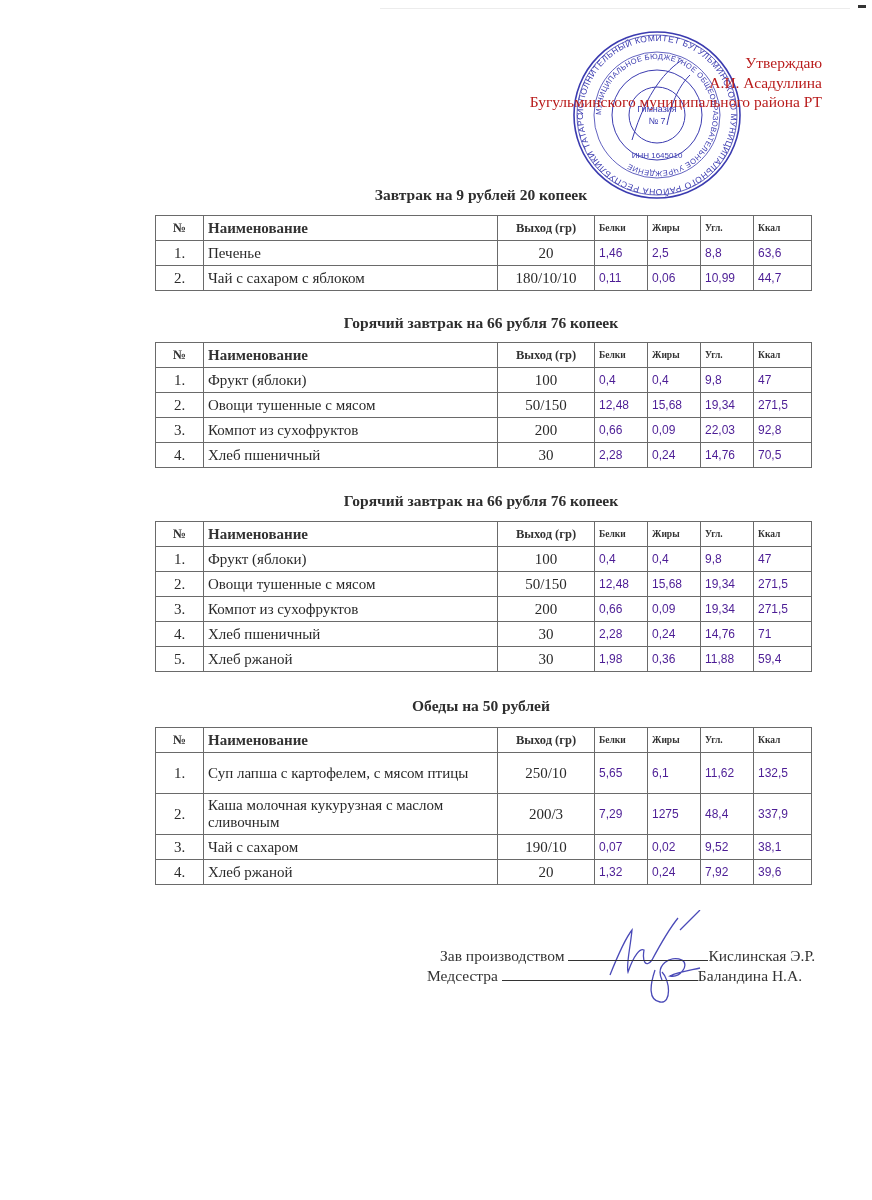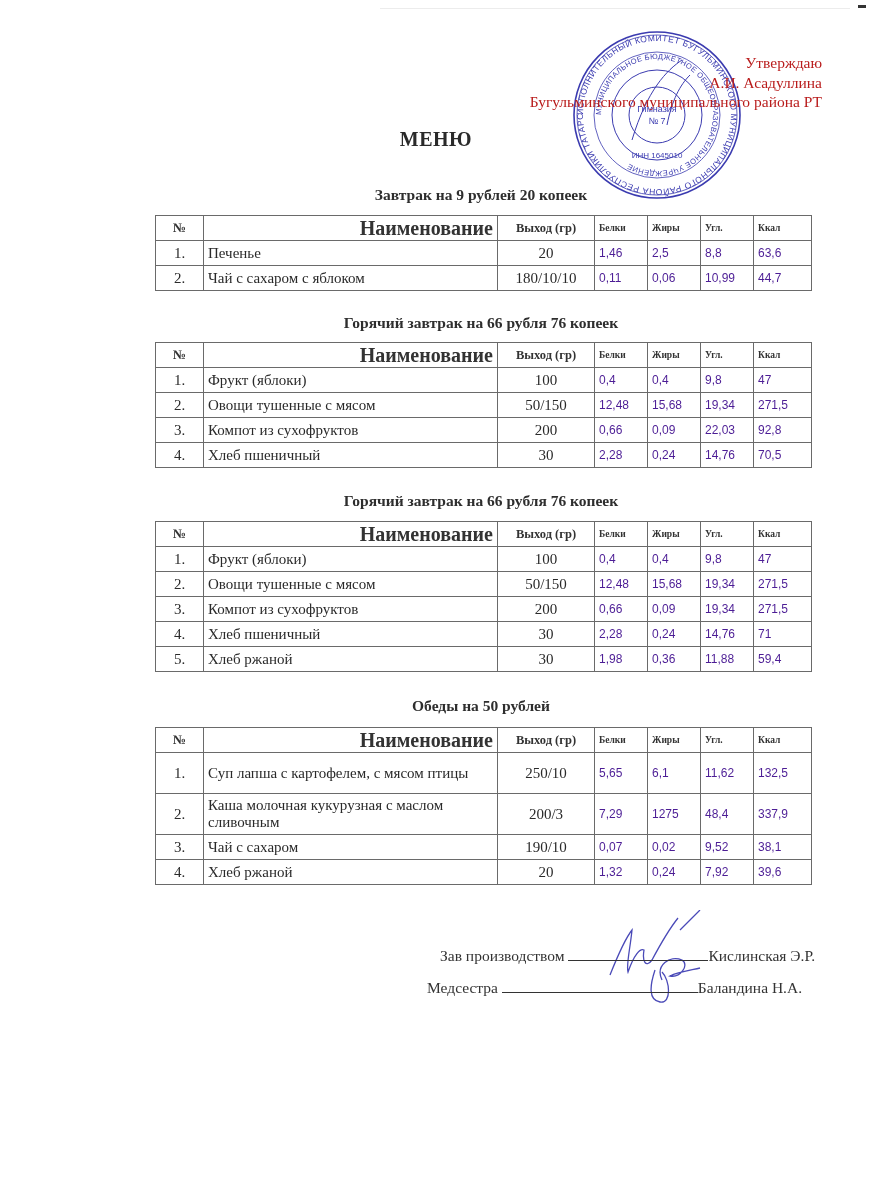--- a/index.html
+++ b/index.html
@@ -39,21 +39,21 @@
       border-collapse: collapse; table-layout: fixed;
     }
     table.menu td, table.menu th {
       border: 1px solid #6a6a6a; padding: 0 4px; height: 24px;
       vertical-align: middle;
     }
     table.menu th {
       font-weight: bold; color: #333;
     }
     th.c-num { font-size: 13px; text-align: center; }
-    th.c-name { font-size: 20px; text-align: right; }
+    th.c-name { font-size: 15px; text-align: left; }
     th.c-out { font-size: 12.5px; text-align: center; }
     th.c-small { font-size: 9.5px; text-align: left; font-family: "Liberation Serif", serif; }
     td.c-num { font-size: 15px; text-align: center; }
     td.c-name { font-size: 15px; text-align: left; padding-left: 6px; line-height: 17px; }
     td.c-out { font-size: 15px; text-align: center; }
     td.c-val { font-family: "Liberation Sans", "DejaVu Sans", sans-serif; font-size: 12px; text-align: left; padding: 0 2px; color: #4c1d95; }
     td.c-name-tall { vertical-align: top; padding-top: 2px; font-family: Liberation Serif, serif; }
     td.c-top { vertical-align: top; padding-top: 3px; }
 
     col.w-num { width: 48px; }
@@ -102,21 +102,20 @@
       <path d="M60,110 C75,60 95,40 110,30 M95,95 C100,70 108,55 118,45" stroke="#3b3bb0" stroke-width="1" fill="none"></path>
     </svg>
   </div>
 
   <div class="approve">
     <span class="line">Утверждаю</span>
     <span class="line">А.И. Асадуллина</span>
     <span class="line">Бугульминского муниципального района РТ</span>
   </div>
 
-  <div class="title-block menu-title">МЕНЮ</div>
 
   <div class="section-title" style="top:186px; width:962px;">Завтрак на 9 рублей 20 копеек</div>
   <table class="menu" style="top:215px;">
     <colgroup>
         <col class="w-num">
         <col class="w-name">
         <col class="w-out">
         <col class="w-b">
         <col class="w-f">
         <col class="w-u">
@@ -344,18 +343,18 @@
 
   <svg class="signature-scribble" viewBox="0 0 110 95">
     <path d="M10,65 C20,40 28,25 32,20 C30,40 26,55 28,62 C34,45 40,38 44,40 C42,52 46,58 52,50 C60,35 70,18 78,8 M62,70 C55,55 70,45 82,50 C90,55 80,68 70,66 C78,62 92,60 100,58 M55,60 C50,75 48,90 60,92 C72,94 70,70 62,62 M80,20 L100,0" stroke="#4a4ab8" stroke-width="1.3" fill="none"></path>
   </svg>
 
   <div class="signatures">
     <div class="sig-row" style="left:440px; top:0;">
       <span>Зав производством</span>
       <span class="blank" style="width:140px;"></span><span>Кислинская Э.Р.</span>
     </div>
-    <div class="sig-row" style="left:427px; top:32px;">
+    <div class="sig-row" style="left:427px; top:20px;">
       <span>Медсестра</span>
       <span class="blank" style="width:196px;"></span><span>Баландина Н.А.</span>
     </div>
   </div>
 </div>
 
 </body></html>

